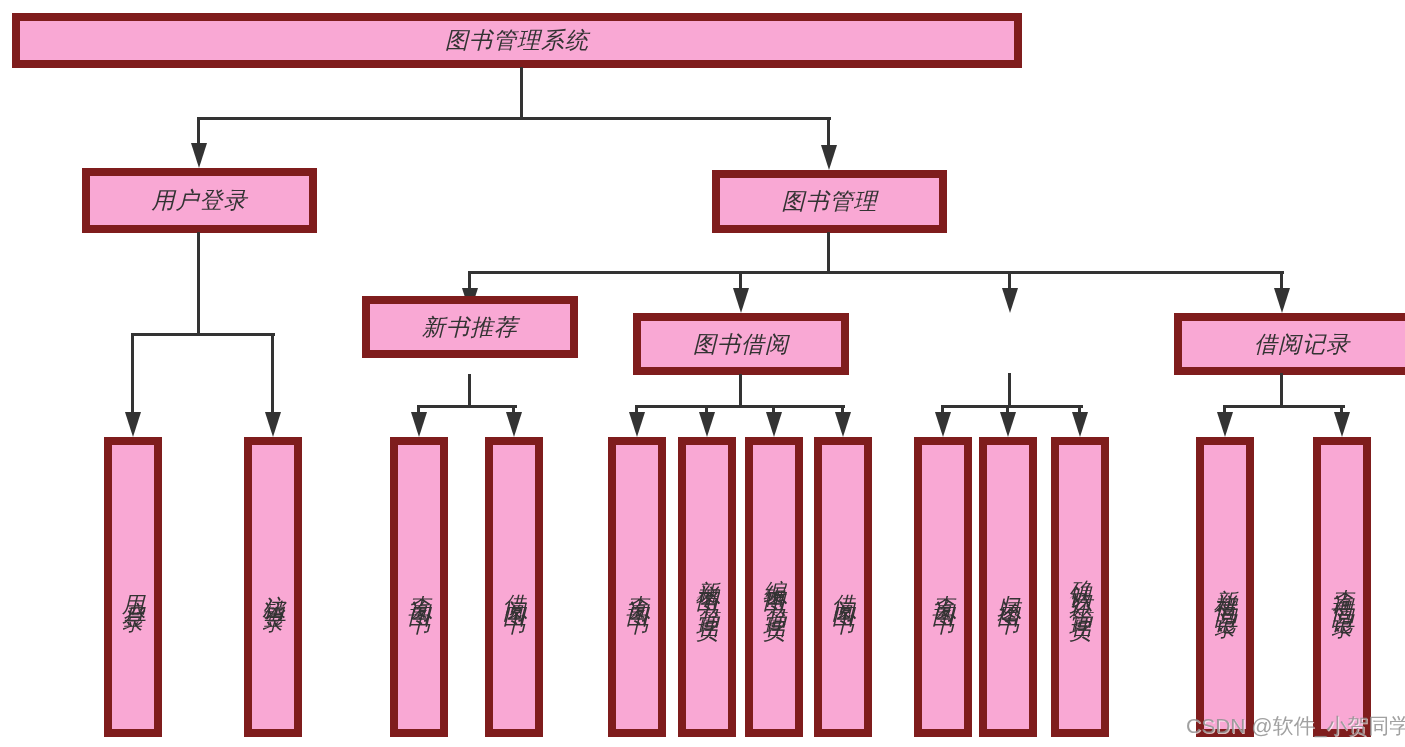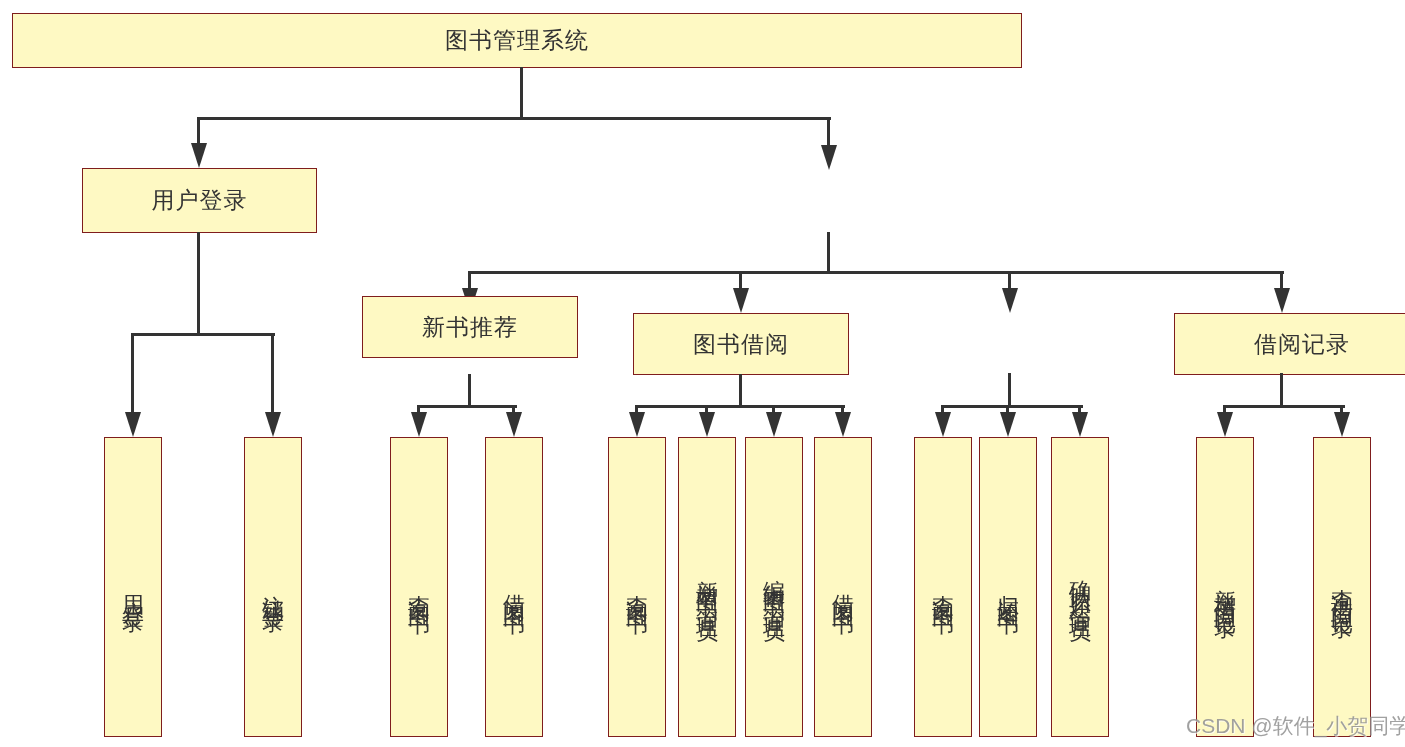--- a/index.html
+++ b/index.html
@@ -6,26 +6,27 @@
   #canvas{
     position:relative;
     width:1405px;height:747px;
     background:#ffffff;
     font-family:"Liberation Sans","DejaVu Sans",sans-serif;
     overflow:hidden;
   }
   .box{
     position:absolute;
     box-sizing:border-box;
-    border:1px solid #7f1d1d;
-    background:#fef9c3;
+    border:8px solid #7f1d1d;
+    background:#f9a8d4;
     display:flex;
     align-items:center;
     justify-content:center;
     color:#333333;
+    font-style:italic;
   }
   .hbox{font-size:23px;letter-spacing:1px;}
   .vbox{
     writing-mode:vertical-rl;
     font-size:22px;
     letter-spacing:6px;
     line-height:1;
     padding-top:4px;
   }
   .hline{position:absolute;height:3px;background:#333333;}
@@ -54,20 +55,21 @@
   <div class="box hbox" style="left:12px;top:13px;width:1010px;height:55px">图书管理系统</div>
 
   <div class="vline" style="left:520px;top:67px;height:52px"></div>
   <div class="hline" style="left:197px;top:117px;width:634px"></div>
   <div class="vline" style="left:197px;top:119px;height:28px"></div>
   <div class="arrow" style="left:191px;top:143px"></div>
   <div class="vline" style="left:827px;top:119px;height:30px"></div>
   <div class="arrow" style="left:821px;top:145px"></div>
 
   <div class="box hbox" style="left:82px;top:168px;width:235px;height:65px">用户登录</div>
+  <div class="box hbox" style="left:712px;top:170px;width:235px;height:63px">图书管理</div>
 
   <div class="vline" style="left:197px;top:232px;height:103px"></div>
   <div class="hline" style="left:131px;top:333px;width:144px"></div>
   <div class="vline" style="left:131px;top:335px;height:80px"></div>
   <div class="arrow" style="left:125px;top:412px"></div>
   <div class="vline" style="left:271px;top:335px;height:80px"></div>
   <div class="arrow" style="left:265px;top:412px"></div>
 
   <div class="vline" style="left:827px;top:232px;height:41px"></div>
   <div class="hline" style="left:468px;top:271px;width:816px"></div>

